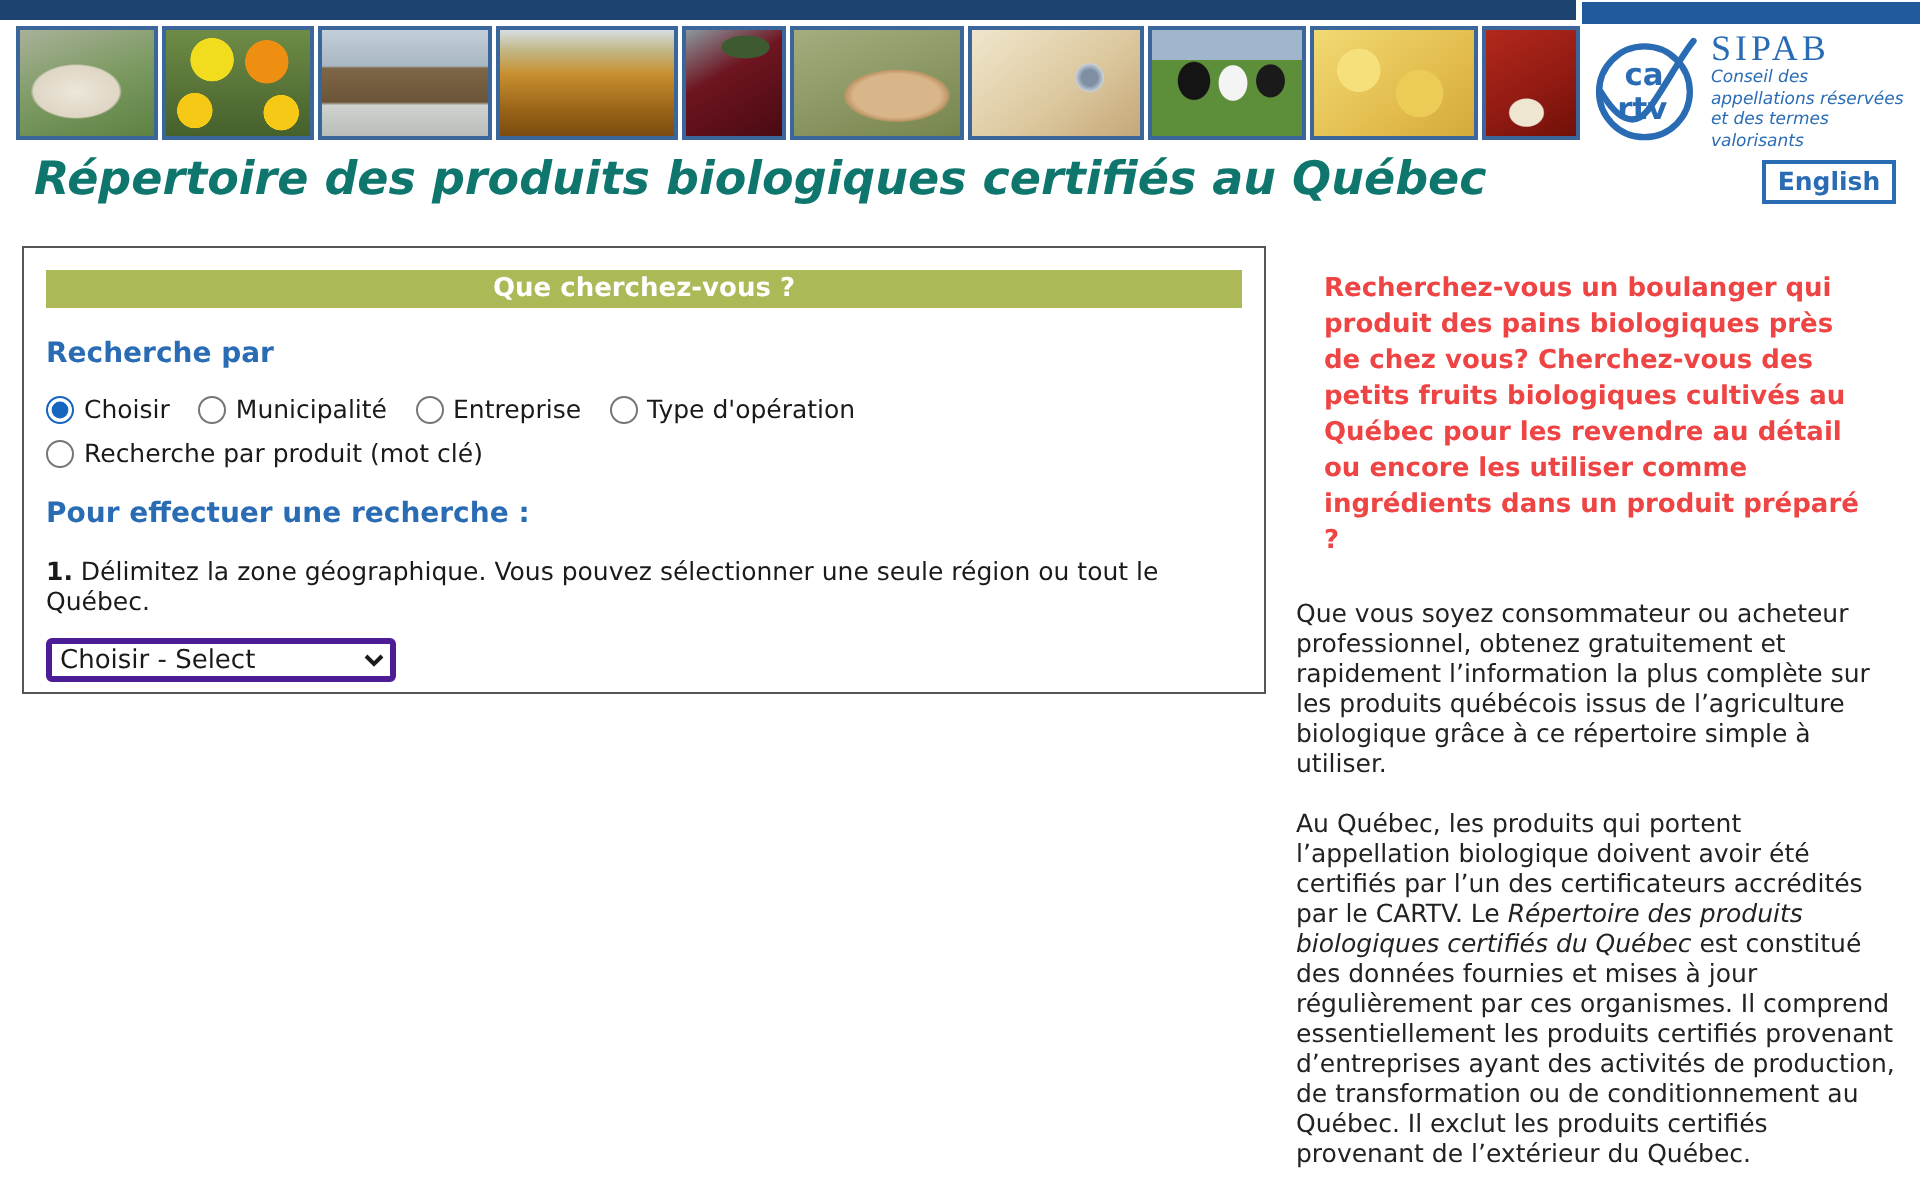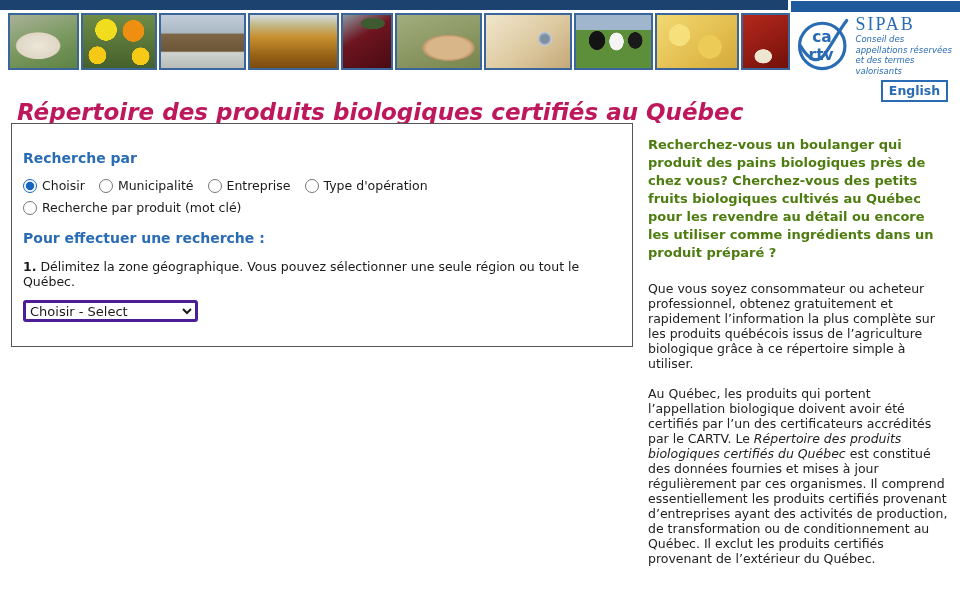--- a/index.html
+++ b/index.html
@@ -49,42 +49,42 @@
       radial-gradient(ellipse 32% 22% at 45% 78%, #efe6d2 0 58%, rgba(0,0,0,0) 63%),
       linear-gradient(150deg,#b3281c 0%, #8f1a12 60%, #701008 100%); }
 
   
   .logo-area { left:795px; top:14px; width:162px; height:62px; display:flex; align-items:center; gap:6px; cursor:pointer; }
   .sipab-name { font-family:"Liberation Serif","DejaVu Serif",serif; font-size:18px; letter-spacing:2px;
       color:#2a6cb4; line-height:20px; }
   .sipab-tagline { font-size:8.5px; font-style:italic; color:#2a6cb4; line-height:10.5px; }
 
   
-  .page-title { left:17px; top:99px; font-size:23px; font-weight:bold; font-style:italic; color:#be185d;
+  .page-title { left:17px; top:77px; font-size:23px; font-weight:bold; font-style:italic; color:#0f766e;
       white-space:nowrap; }
   .english-btn { left:881px; top:80px; width:67px; height:22px; background:#fff; border:2px solid #2a6cb4;
       color:#2a6cb4; font-weight:bold; font-size:12.5px; text-align:center; line-height:18px; cursor:pointer;
       font-family:"DejaVu Sans",sans-serif; }
 
   
   .panel { left:11px; top:123px; width:622px; height:224px; border:1px solid #555; padding:11px; background:#fff; }
   .panel-header { height:19px; background:#adb857; color:#fff; font-weight:bold; font-size:13px;
       text-align:center; line-height:19px; }
   .section-label { color:#2a6cb4; font-weight:bold; font-size:14px; margin-top:15px; }
   .radio-row { margin-top:12px; font-size:12.5px; color:#1a1a1a; display:flex; align-items:center; gap:14px; }
   .radio-row.second { margin-top:7px; }
   .radio-opt { display:flex; align-items:center; gap:5px; cursor:pointer; }
   .radio-opt input { accent-color:#1566c0; width:14px; height:14px; margin:0; }
   .step { font-size:12.5px; color:#1a1a1a; margin-top:13px; }
   .region-select { margin-top:11px; width:175px; height:22px; font-size:13px; font-family:"DejaVu Sans",sans-serif;
       color:#1a1a1a; border:3px solid #4c1d95; border-radius:3px; background:#fff; }
 
   
   .content { left:648px; top:130px; width:302px; }
-  .intro { color:#4d7c0f; font-weight:bold; font-size:13px; line-height:18px; margin:6px 0 19px; }
+  .intro { color:#ef4444; font-weight:bold; font-size:13px; line-height:18px; margin:6px 14px 19px; }
   .body-text { color:#222; font-size:12.5px; line-height:15px; margin:0 0 15px; }
   .content h2 { color:#111; font-size:15px; font-weight:bold; margin:21px 0 14px; }
 </style>
 </head>
 <body>
 
 <div class="abs topbar-left"></div>
 <div class="abs topbar-right"></div>
 
 <div class="abs photostrip">
@@ -115,20 +115,21 @@
       <div>et des termes valorisants</div>
     </div>
   </div>
 </div>
 
 <div class="abs page-title">Répertoire des produits biologiques certifiés au Québec</div>
 
 <button class="abs english-btn">English</button>
 
 <div class="abs panel">
+  <div class="panel-header">Que cherchez-vous ?</div>
   <div class="section-label">Recherche par</div>
 
   <div class="radio-row">
     <label class="radio-opt">
       <input type="radio" name="searchby" checked="" style="">
       <span>Choisir</span>
     </label>
     <label class="radio-opt">
       <input type="radio" name="searchby" style="">
       <span>Municipalité</span>

